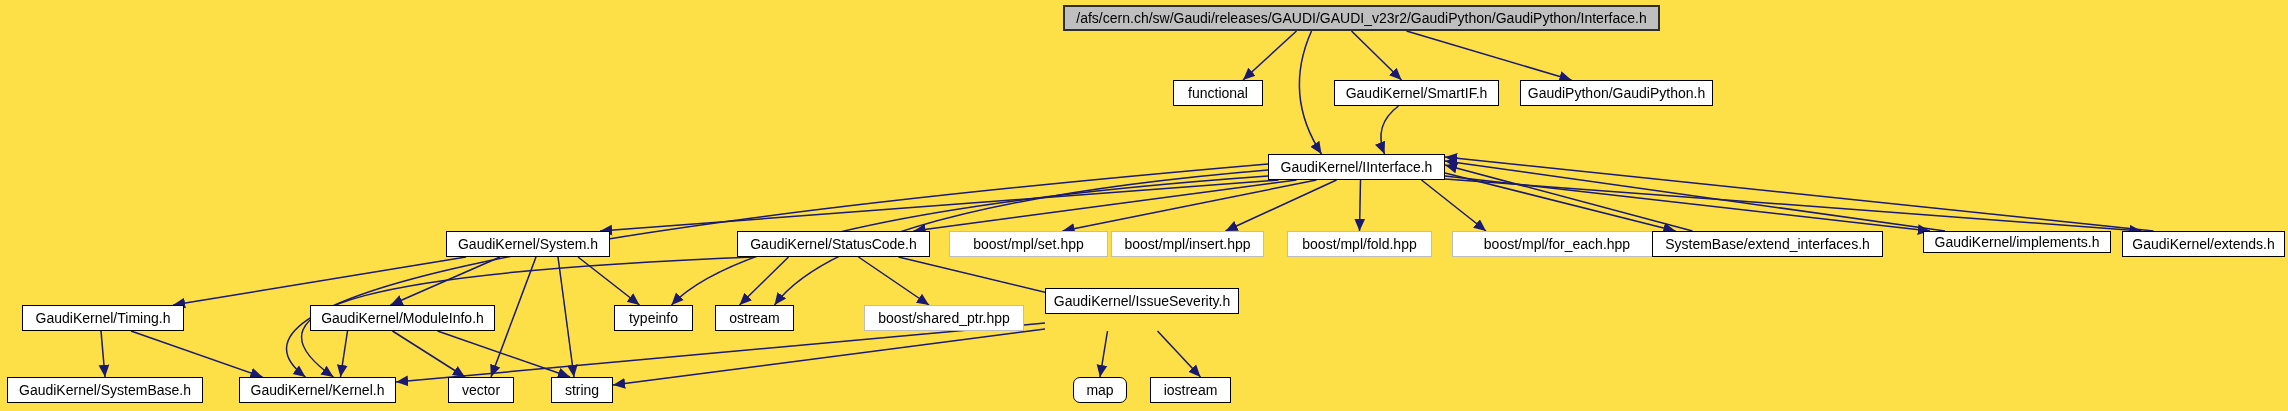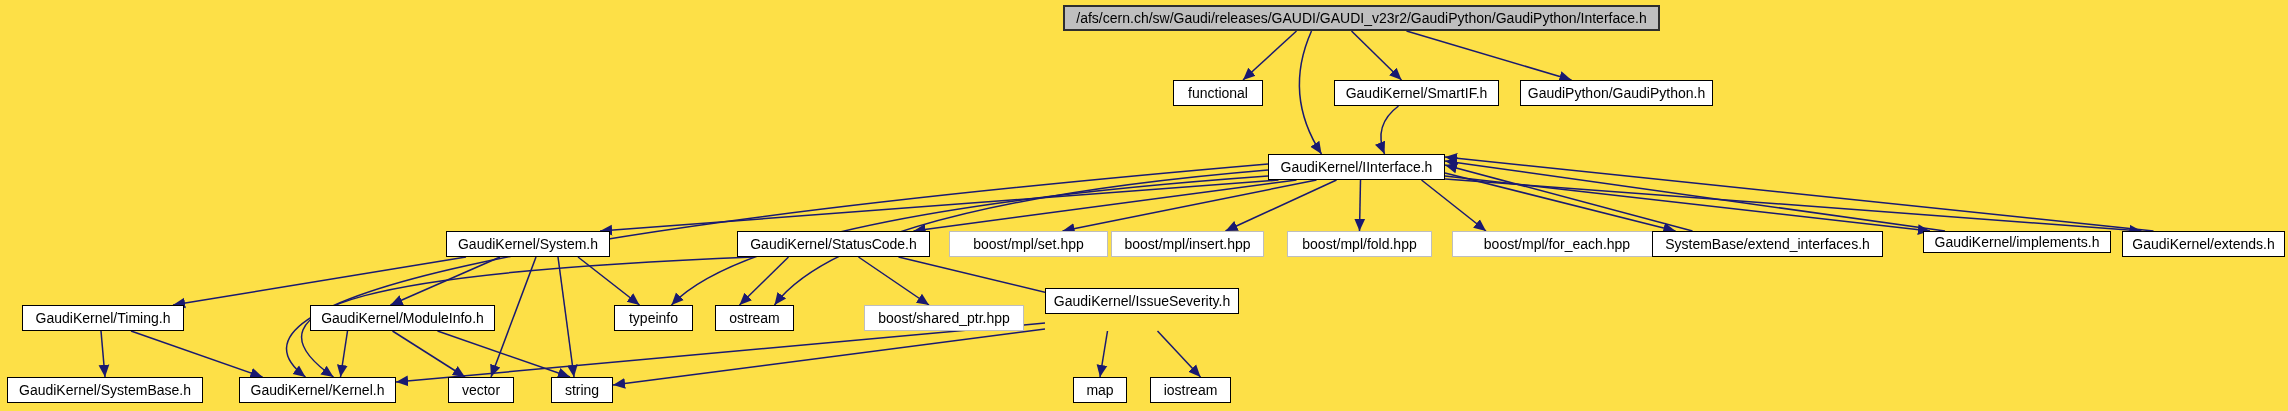--- a/index.html
+++ b/index.html
@@ -79,16 +79,16 @@
       <div class="node internal" title="GaudiKernel/Timing.h" style="left: 22px; top: 305px; width: 162px; height: 26px;">GaudiKernel/Timing.h</div>
       <div class="node internal" title="GaudiKernel/ModuleInfo.h" style="left: 310px; top: 305px; width: 185px; height: 26px;">GaudiKernel/ModuleInfo.h</div>
       <div class="node internal" title="typeinfo" style="left: 614px; top: 305px; width: 79px; height: 26px;">typeinfo</div>
       <div class="node internal" title="ostream" style="left: 715px; top: 305px; width: 79px; height: 26px;">ostream</div>
       <div class="node external" title="boost/shared_ptr.hpp" style="left: 864px; top: 305px; width: 160px; height: 26px;">boost/shared_ptr.hpp</div>
       <div class="node internal" title="GaudiKernel/IssueSeverity.h" style="left: 1045px; top: 288px; width: 194px; height: 26px;">GaudiKernel/IssueSeverity.h</div>
       <div class="node internal" title="GaudiKernel/SystemBase.h" style="left: 7px; top: 377px; width: 196px; height: 26px;">GaudiKernel/SystemBase.h</div>
       <div class="node internal" title="GaudiKernel/Kernel.h" style="left: 239px; top: 377px; width: 157px; height: 26px;">GaudiKernel/Kernel.h</div>
       <div class="node internal" title="vector" style="left: 448px; top: 377px; width: 66px; height: 26px;">vector</div>
       <div class="node internal" title="string" style="left: 551px; top: 377px; width: 62px; height: 26px;">string</div>
-      <div class="node internal" title="map" style="left: 1073px; top: 377px; width: 54px; height: 26px;">map</div>
+      <div class="node internal" title="map" style="left: 1073px; top: 377px; width: 54px; height: 26px; border-radius: 7px;">map</div>
       <div class="node internal" title="iostream" style="left: 1150px; top: 377px; width: 81px; height: 26px;">iostream</div>
     </div>
 </div>
 
 </body></html>

